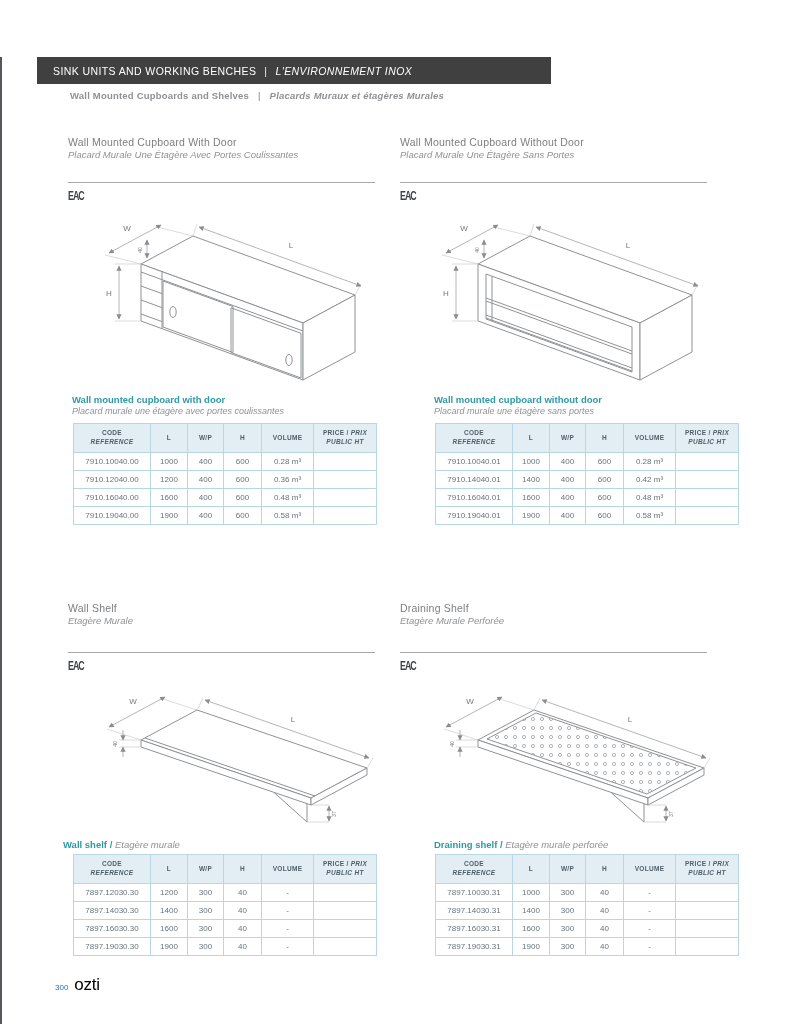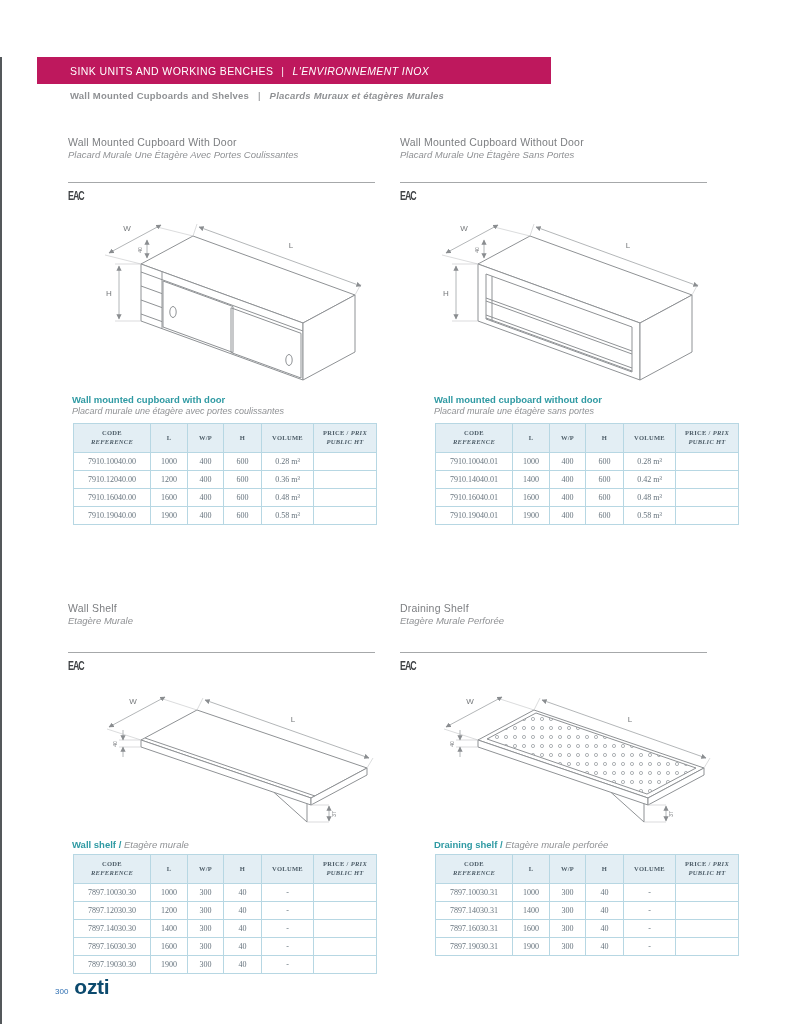--- a/index.html
+++ b/index.html
@@ -1,48 +1,48 @@
 <!DOCTYPE html>
 <html><head>
 <meta charset="utf-8">
 <style>
   html,body{margin:0;padding:0;background:#e8e8e8;}
   .page{position:relative;width:791px;height:1024px;background:#ffffff;font-family:"Liberation Sans",sans-serif;overflow:hidden;margin:0 auto;}
   .left-rule{position:absolute;left:0;top:57px;width:2px;height:967px;background:#54585b;}
-  .teal-bar{position:absolute;left:37px;top:57px;width:514px;height:27px;background:#be185d;color:#fff;display:flex;align-items:center;box-sizing:border-box;padding-left:33px;font-size:10.5px;letter-spacing:.4px;white-space:nowrap;}
+  .teal-bar{position:absolute;left:37px;top:57px;width:514px;height:27px;background:#404040;color:#fff;display:flex;align-items:center;box-sizing:border-box;padding-left:16px;font-size:10.5px;letter-spacing:.4px;white-space:nowrap;}
   .teal-bar .sep{margin:0 8px;opacity:.9;}
   .it{font-style:italic;}
   .page-subtitle{position:absolute;left:70px;top:90px;font-size:9.5px;color:#8f9194;letter-spacing:.2px;white-space:nowrap;font-weight:bold;}
   .page-subtitle .sep{margin:0 6px;color:#aaacae;}
   .sec-title{position:absolute;font-size:10.5px;color:#7c7e81;letter-spacing:.2px;white-space:nowrap;}
   .sec-title-fr{position:absolute;font-size:9.5px;font-style:italic;color:#8f9194;white-space:nowrap;}
   .rule{position:absolute;width:307px;height:1px;background:#a6a8aa;}
   .eac{position:absolute;font-weight:bold;font-size:13px;color:#3f4245;letter-spacing:-1.5px;transform:scaleX(.68) scaleY(1.05);transform-origin:left top;}
   .tbl-title{position:absolute;font-weight:bold;font-size:9.5px;color:#2f9aa3;white-space:nowrap;}
   .tbl-title-fr{position:absolute;font-size:9px;font-style:italic;color:#8f9194;white-space:nowrap;}
   .tbl-title-combo{position:absolute;font-size:9.5px;white-space:nowrap;}
   .tbl-title-combo .teal{font-weight:bold;color:#2f9aa3;}
   .tbl-title-combo .fr{font-style:italic;color:#8f9194;}
-  .tblwrap{position:absolute;font-family:Liberation Serif, serif;}
+  .tblwrap{position:absolute;}
   table.spec{border-collapse:collapse;table-layout:fixed;width:273px;}
   table.spec th,table.spec td{border:1px solid #b7d7e3;text-align:center;vertical-align:middle;overflow:hidden;}
   table.spec th{background:#e3eef4;color:#4e5e69;font-size:6.5px;font-weight:bold;letter-spacing:.3px;height:26px;line-height:1.35;padding:1px 2px;}
   table.spec td{color:#66737d;font-size:8px;height:17px;padding:0 2px;background:#fff;}
   .c-code{width:72px;}.c-l{width:32px;}.c-wp{width:31px;}.c-h{width:33px;}.c-vol{width:47px;}.c-price{width:58px;}
   .drawing{position:absolute;}
   svg .obj{stroke:#8f9295;stroke-width:1;fill:#ffffff;}
   svg .objline{stroke:#8f9295;stroke-width:1;fill:none;}
   svg .dim{stroke:#9a9da0;stroke-width:.75;fill:none;}
   svg .ext{stroke:#c2c4c6;stroke-width:.6;fill:none;}
   svg text{font-family:"Liberation Sans",sans-serif;fill:#75787b;}
   .dimlbl{font-size:8px;}
   .dimlbl-sm{font-size:5px;}
   .footer{position:absolute;left:55px;top:975px;display:flex;align-items:baseline;gap:6px;}
   .page-num{font-size:8px;color:#2e6fb2;}
-  .brand{font-size:21px;font-weight:bold;color:#0c4a6e;letter-spacing:-.3px;}
+  .brand{font-size:17px;font-weight:normal;color:#000000;letter-spacing:-.3px;}
 </style>
 </head>
 <body>
 
 <div class="page">
   <div class="left-rule"></div>
 
   <div class="teal-bar">
     <span>SINK UNITS AND WORKING BENCHES</span>
     <span class="sep">|</span>
@@ -250,45 +250,37 @@
       <path class="dim" d="M30,60 L30,70" marker-end="url(#ar3)"></path>
       <path class="dim" d="M30,87 L30,77" marker-end="url(#ar3)"></path>
       <path class="dim" d="M236,136 L236,151" marker-start="url(#ar3)" marker-end="url(#ar3)"></path>
       <text class="dimlbl" x="40" y="34" text-anchor="middle">W</text>
       <text class="dimlbl" x="200" y="52" text-anchor="middle">L</text>
       <text class="dimlbl-sm" transform="rotate(-90 24 74)" x="24" y="74" text-anchor="middle">40</text>
       <text class="dimlbl-sm" transform="rotate(-90 243 144)" x="243" y="144" text-anchor="middle">37</text>
     </g>
   </svg>
 
-  <div class="tbl-title-combo" style="left:72px;top:839px;">
+  <div class="tbl-title-combo" style="left:63px;top:839px;">
     <span class="teal">Wall shelf</span><span class="teal"> / </span><span class="fr">Etagère murale</span>
   </div>
   <div class="tblwrap" style="left:73px;top:854px;">
     <table class="spec">
       <thead>
         <tr>
           <th class="c-code"><span>CODE</span><br><span class="it">REFERENCE</span></th>
           <th class="c-l">L</th>
           <th class="c-wp">W/P</th>
           <th class="c-h">H</th>
           <th class="c-vol">VOLUME</th>
           <th class="c-price"><span>PRICE / </span><span class="it">PRIX</span><br><span class="it">PUBLIC HT</span></th>
         </tr>
       </thead>
       <tbody>
           <tr>
-          <td>7897.10030.30</td>
-          <td>1000</td>
-          <td>300</td>
-          <td>40</td>
-          <td>-</td>
-          <td></td>
-        </tr>
-          <tr>
           <td>7897.12030.30</td>
           <td>1200</td>
           <td>300</td>
           <td>40</td>
           <td>-</td>
           <td></td>
         </tr>
           <tr>
           <td>7897.14030.30</td>
           <td>1400</td>

